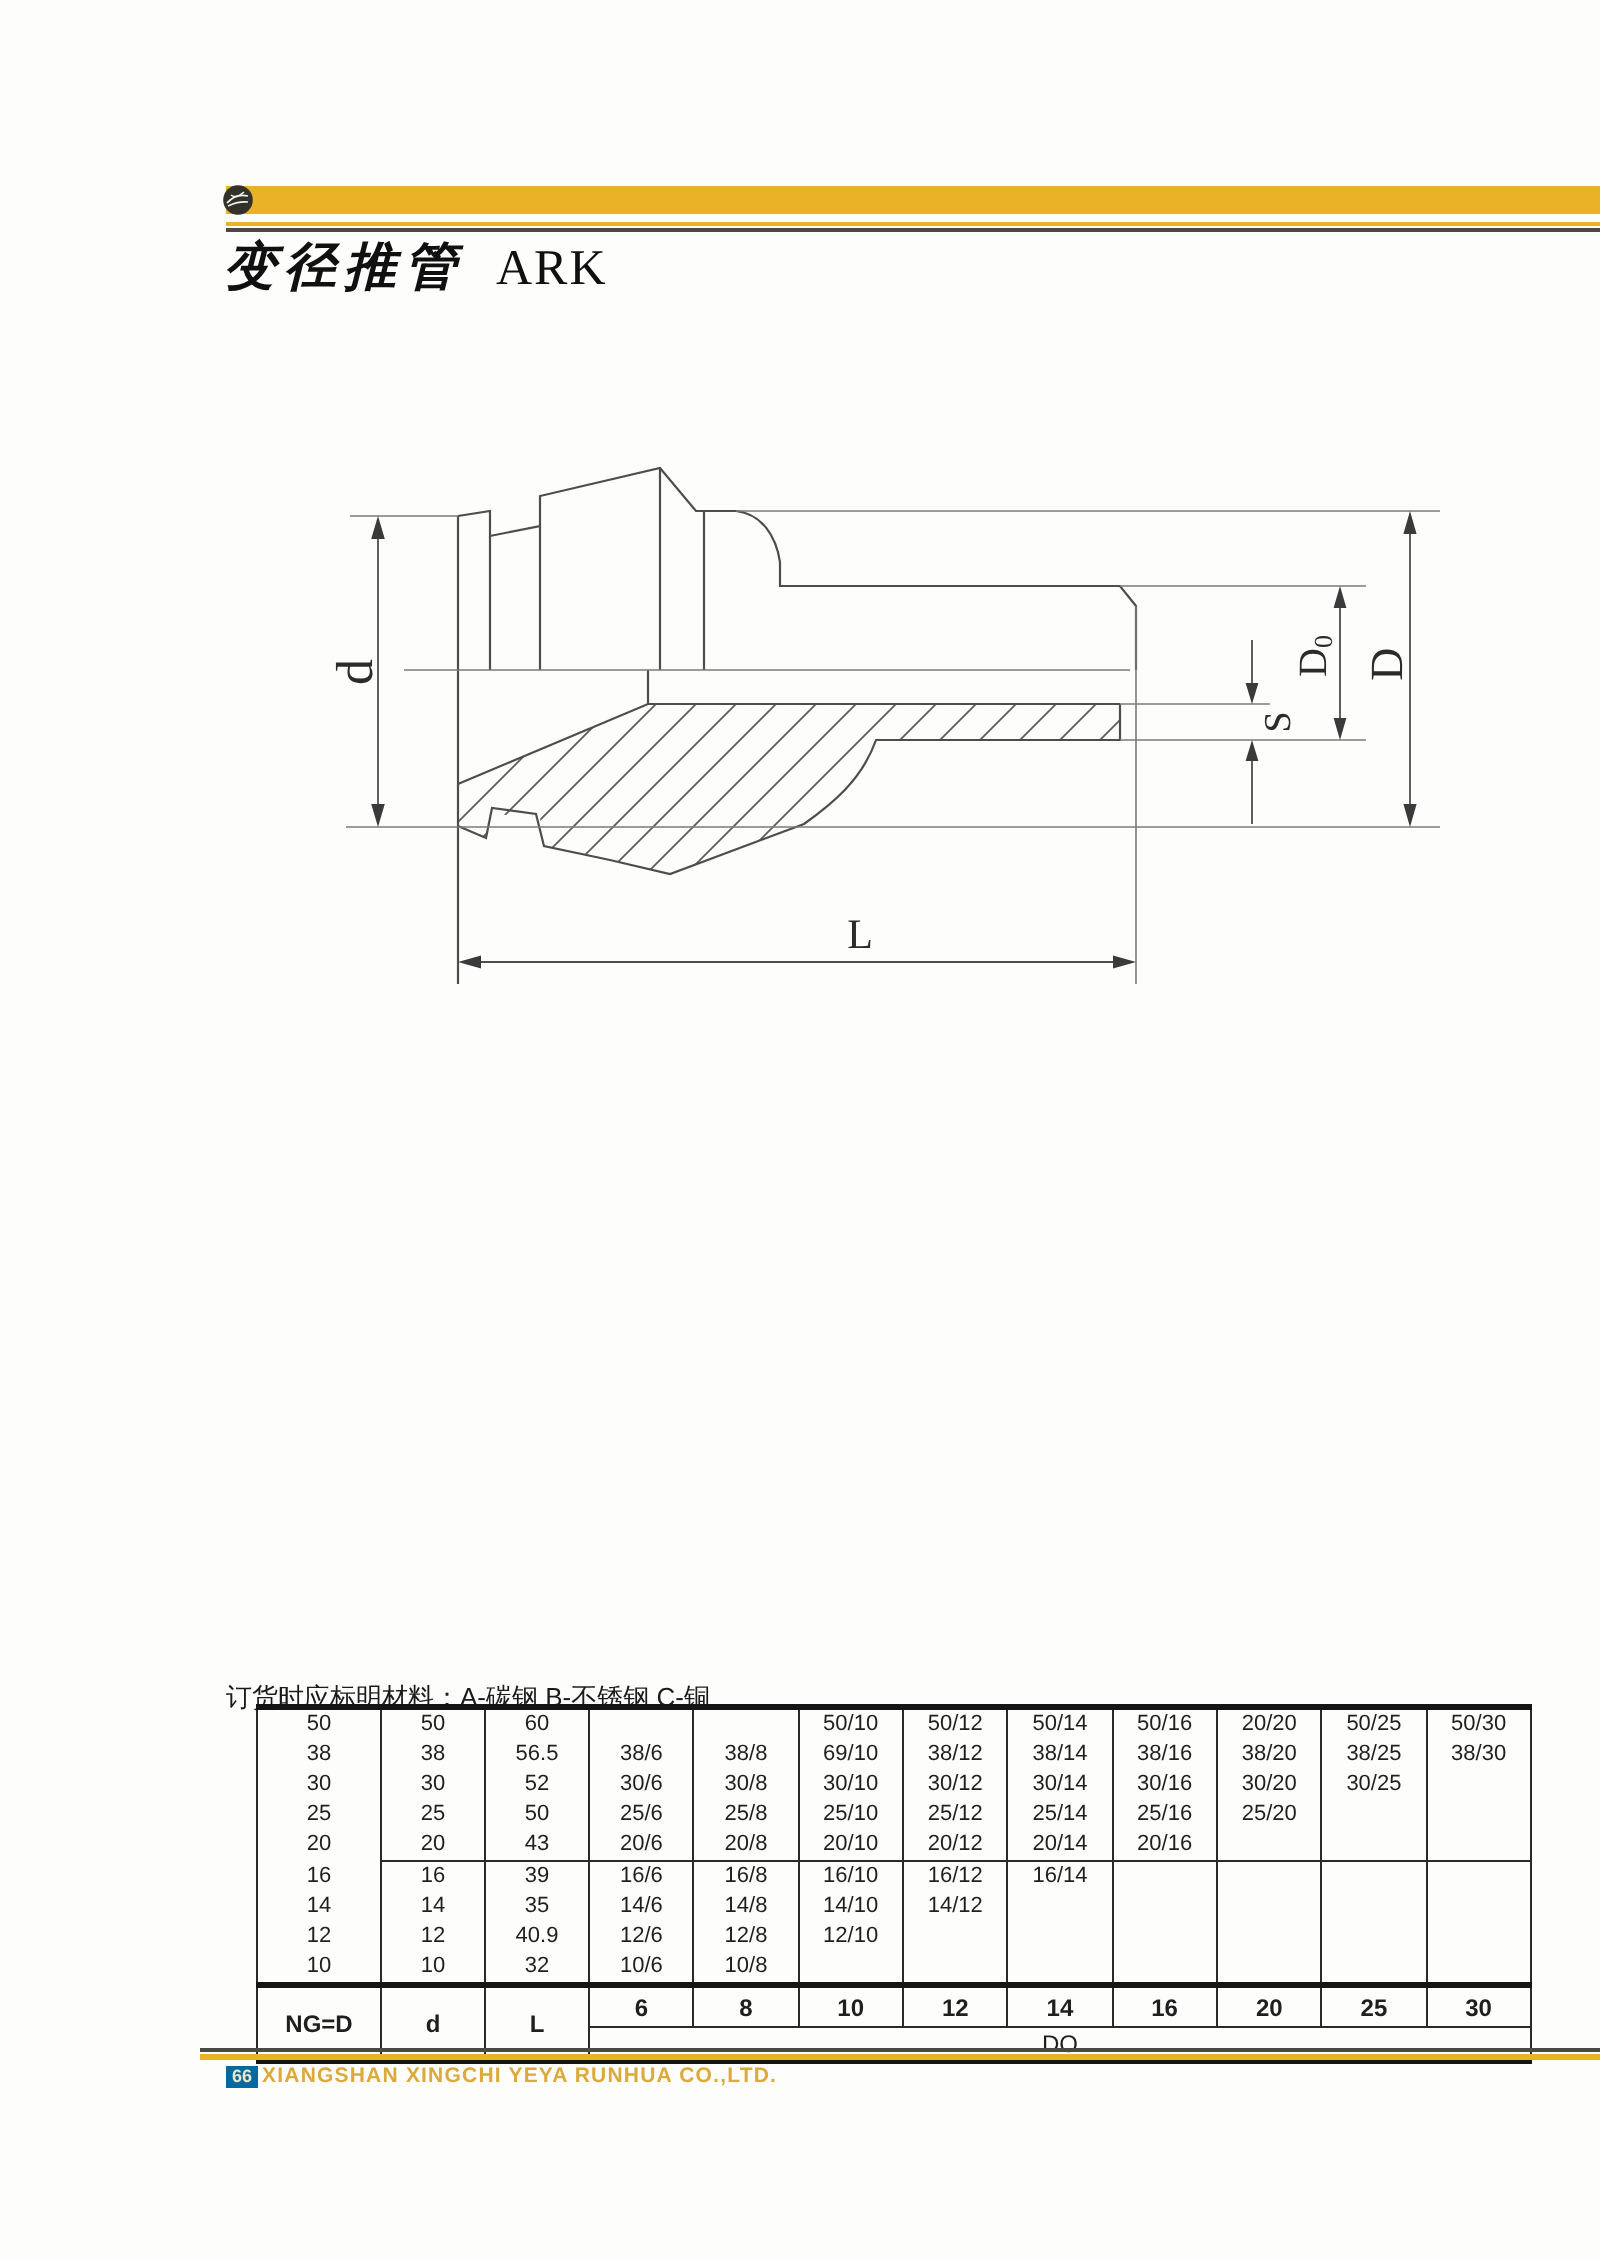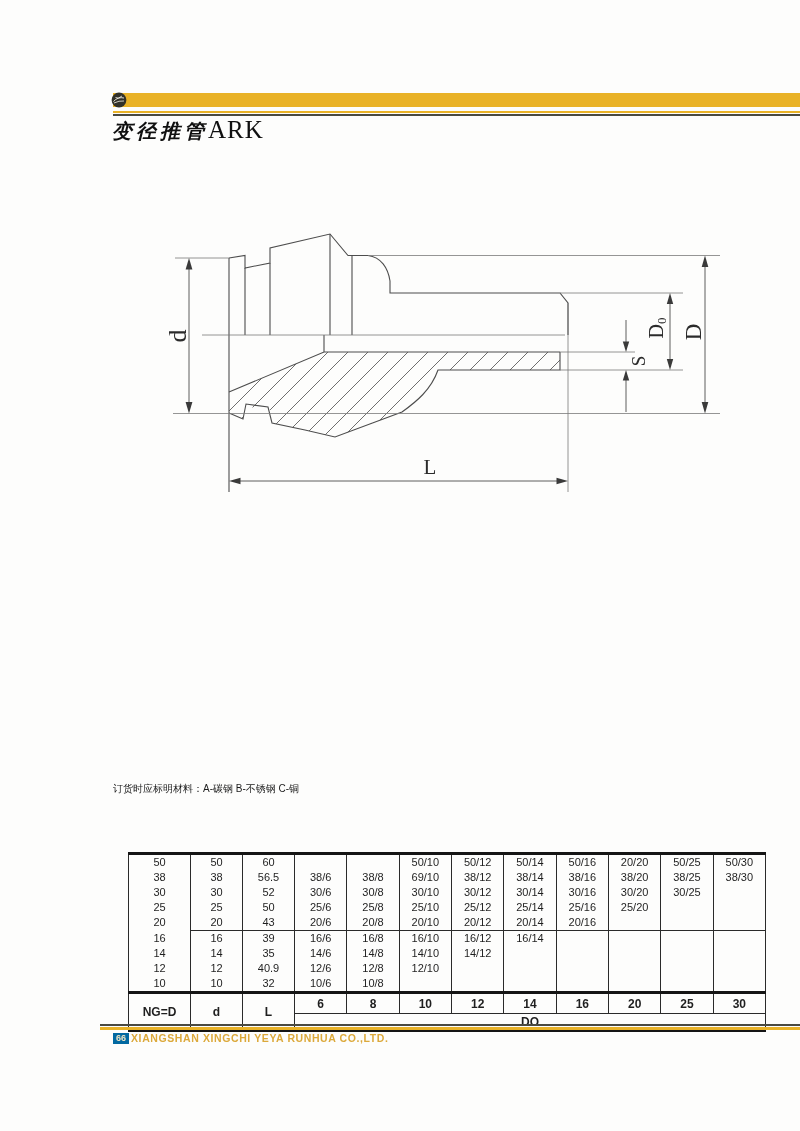--- a/index.html
+++ b/index.html
@@ -6,43 +6,43 @@
   #page{position:relative;width:800px;height:1131px;background:#fdfdfc;margin:0 auto;
         font-family:"Liberation Sans",sans-serif;overflow:hidden;}
 
   
   #brandbar{position:absolute;left:113px;top:93px;width:687px;height:14px;background:#E9B227;}
   #logo{position:absolute;left:-2px;top:-1px;width:16px;height:16px;}
   #goldline{position:absolute;left:113px;top:111px;width:687px;height:2px;background:#E9B227;}
   #darkline{position:absolute;left:113px;top:114px;width:687px;height:2px;background:#4a4a42;}
   #title{position:absolute;left:112px;top:116px;color:#101010;white-space:nowrap;}
   #title .zh{font-family:Liberation Serif, serif;font-style:italic;font-weight:bold;
-             font-size:20px;letter-spacing:4px;}
-  #title .en{font-family:"Liberation Serif",serif;font-size:25px;letter-spacing:1px;}
+             font-size:26px;letter-spacing:4px;}
+  #title .en{font-family:"Liberation Serif",serif;font-size:25px;letter-spacing:1px;margin-left:16px;}
 
   
   #drawing{position:absolute;left:160px;top:225px;width:575px;height:275px;}
 
   
-  #notes{position:absolute;left:113px;top:776px;width:640px;color:#1b1b1b;
-         font-size:10px;line-height:25px;}
+  #notes{position:absolute;left:113px;top:836px;width:640px;color:#1b1b1b;
+         font-size:13px;line-height:25px;}
 
   
   #tablewrap{position:absolute;left:113px;top:852px;width:638px;padding-left:15px;}
   table.spec{border-collapse:collapse;table-layout:fixed;width:638px;
              border-left:1px solid #2a2a2a;border-right:1px solid #2a2a2a;
              border-top:3px solid #151515;border-bottom:3px solid #151515;}
   table.spec td{border-right:1px solid #2a2a2a;height:15px;padding:0;
                 font-size:11px;line-height:1;text-align:center;color:#1f1f1f;
                 overflow:hidden;white-space:nowrap;}
   table.spec td:last-child{border-right:none;}
   tr.group-break td{border-top:1px solid #2a2a2a;}
   tr.group-break td.c1{border-top:none;}
   tr.hdr-row1 td{border-top:3px solid #151515;font-weight:bold;font-size:12px;height:19px;}
-  tr.hdr-row2 td{border-top:1px solid #2a2a2a;font-weight:bold;font-size:12px;height:15px;}
+  tr.hdr-row2 td{border-top:1px solid #2a2a2a;font-weight:normal;font-size:12px;height:15px;}
   td.rowspan-hdr{font-weight:bold;font-size:12px;}
 
   
   #footsep-dark{position:absolute;left:100px;top:1024px;width:700px;height:2px;background:#4a4a42;}
   #footsep-gold{position:absolute;left:100px;top:1027px;width:700px;height:3px;background:#E9B227;}
   #footer{position:absolute;left:113px;top:1032px;height:12px;display:flex;align-items:center;}
   #pagenum{display:inline-block;background:#0369a1;color:#f0e5c4;font-size:9px;font-weight:bold;
            padding:1px 3px;line-height:9px;}
   #company{color:#DCA93B;font-size:10.5px;font-weight:600;letter-spacing:.6px;margin-left:2px;}
 </style>

